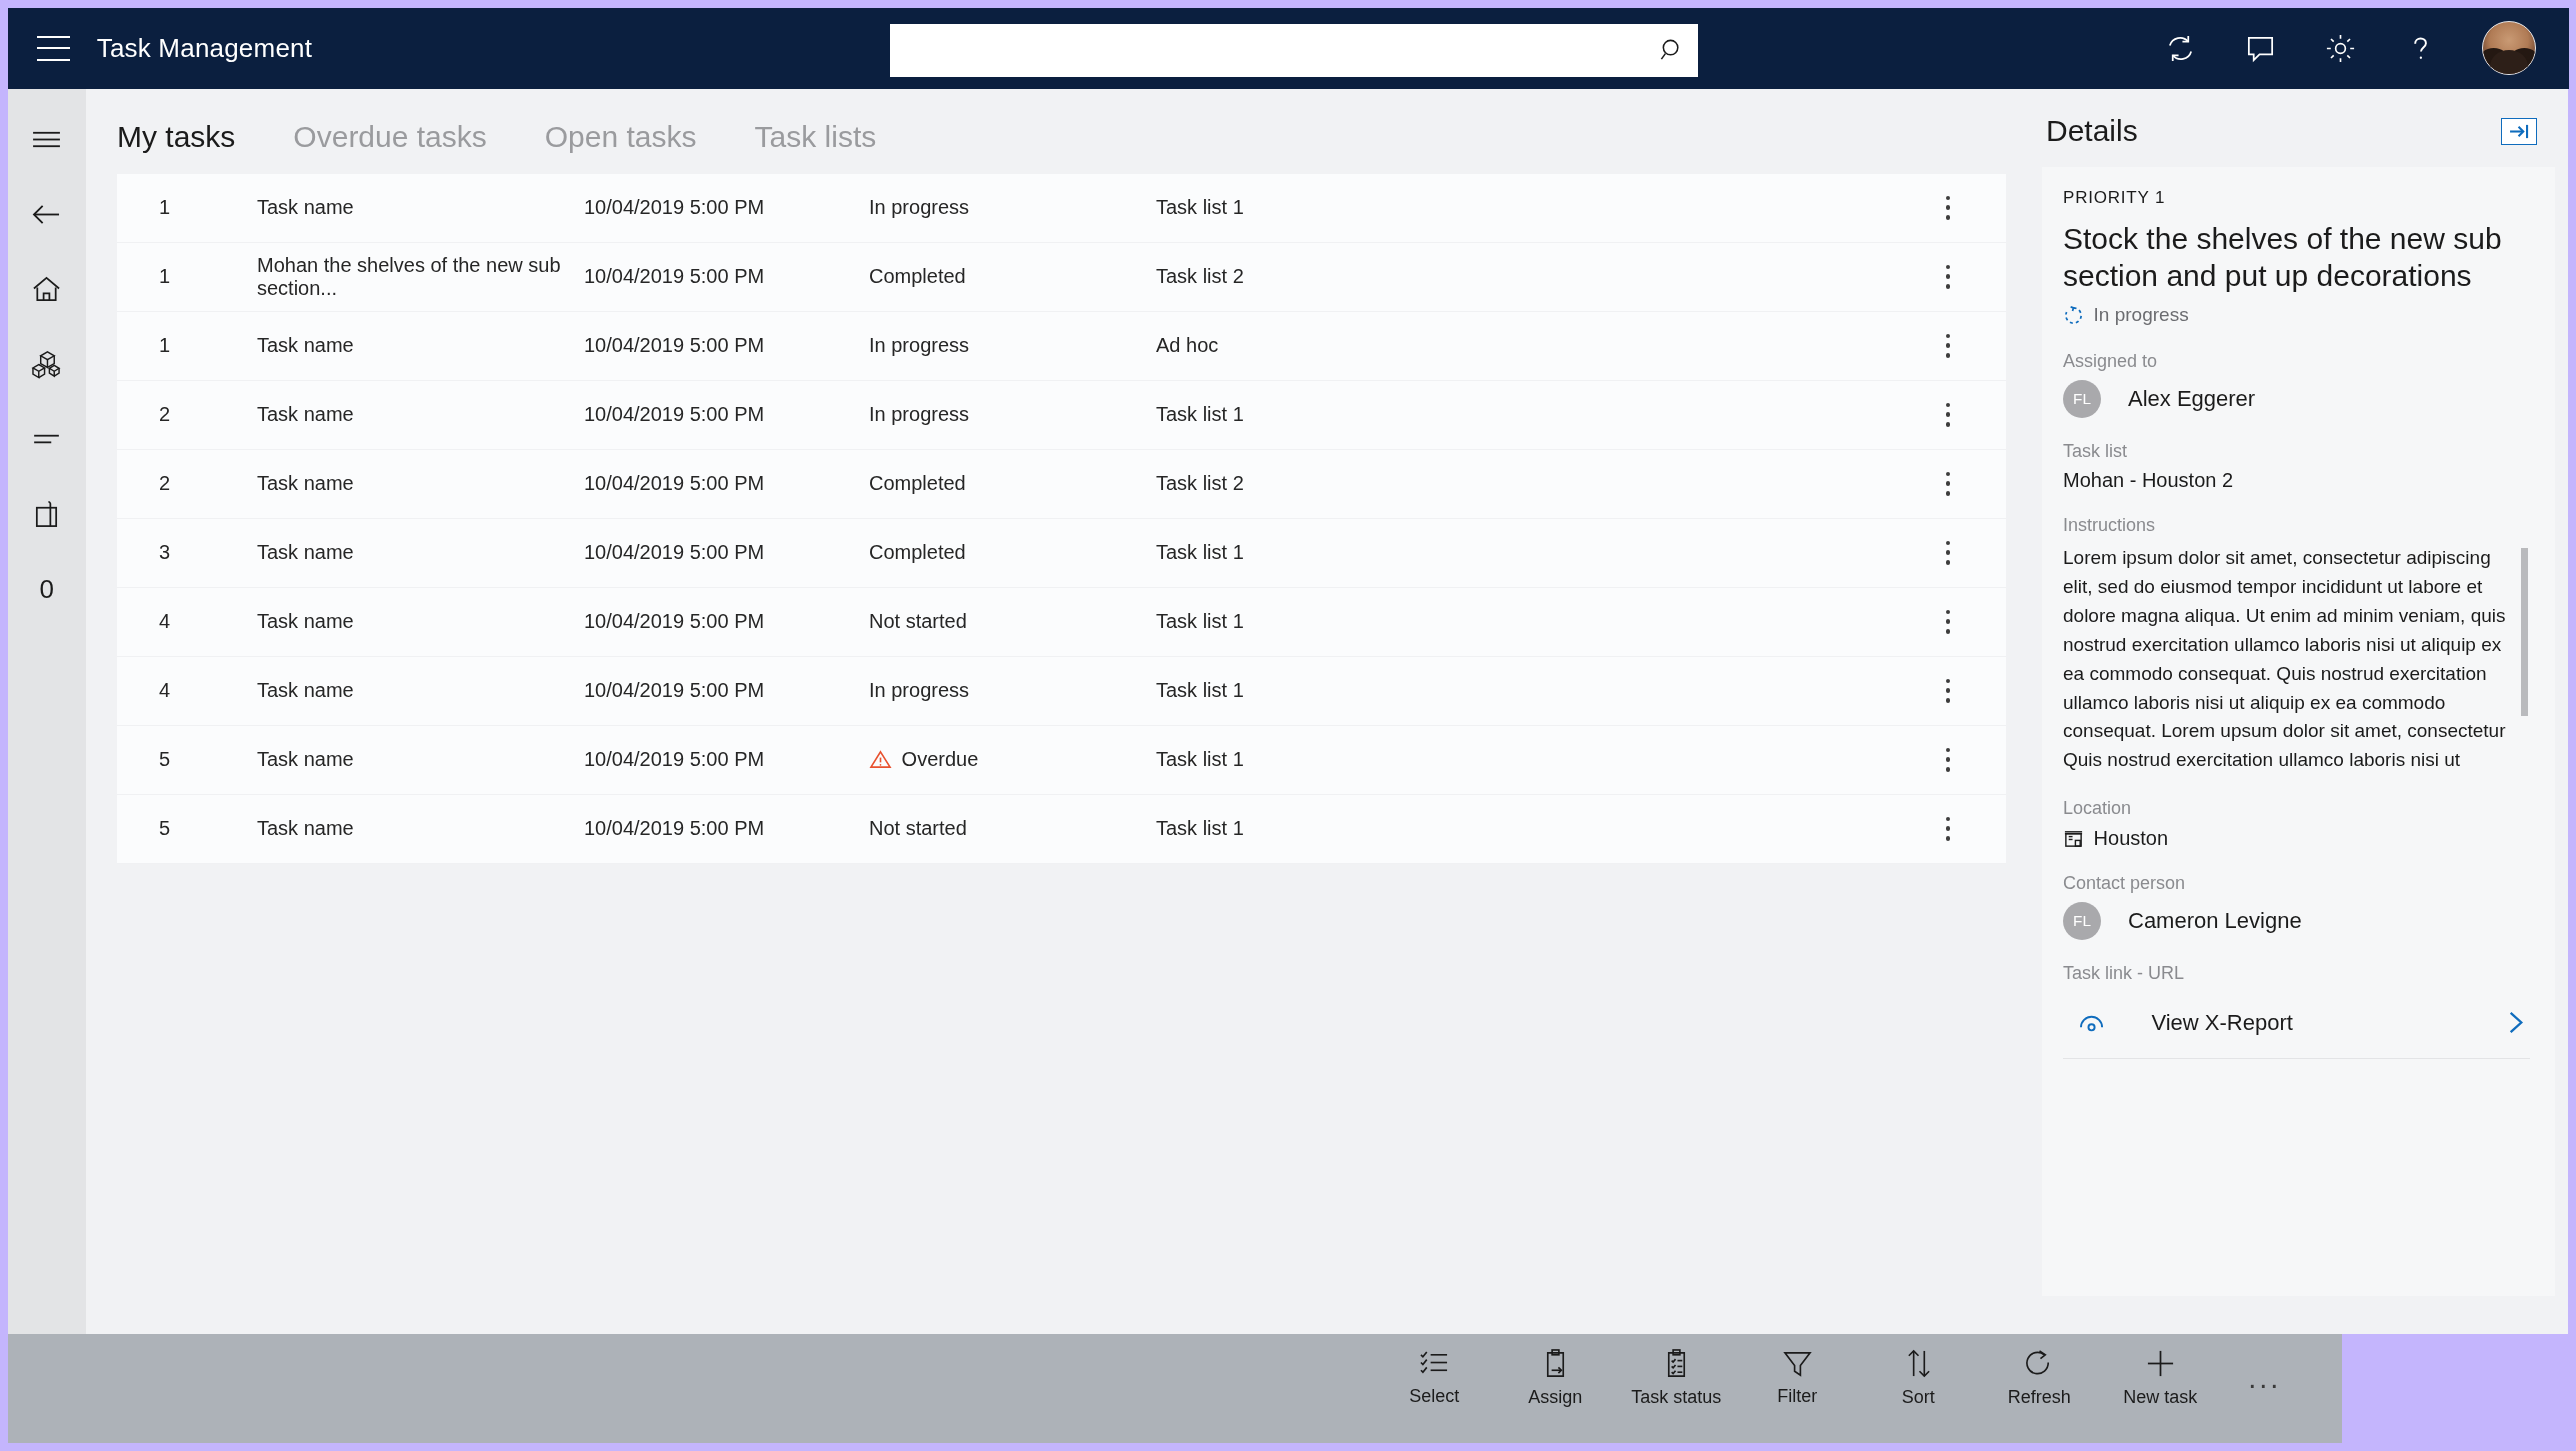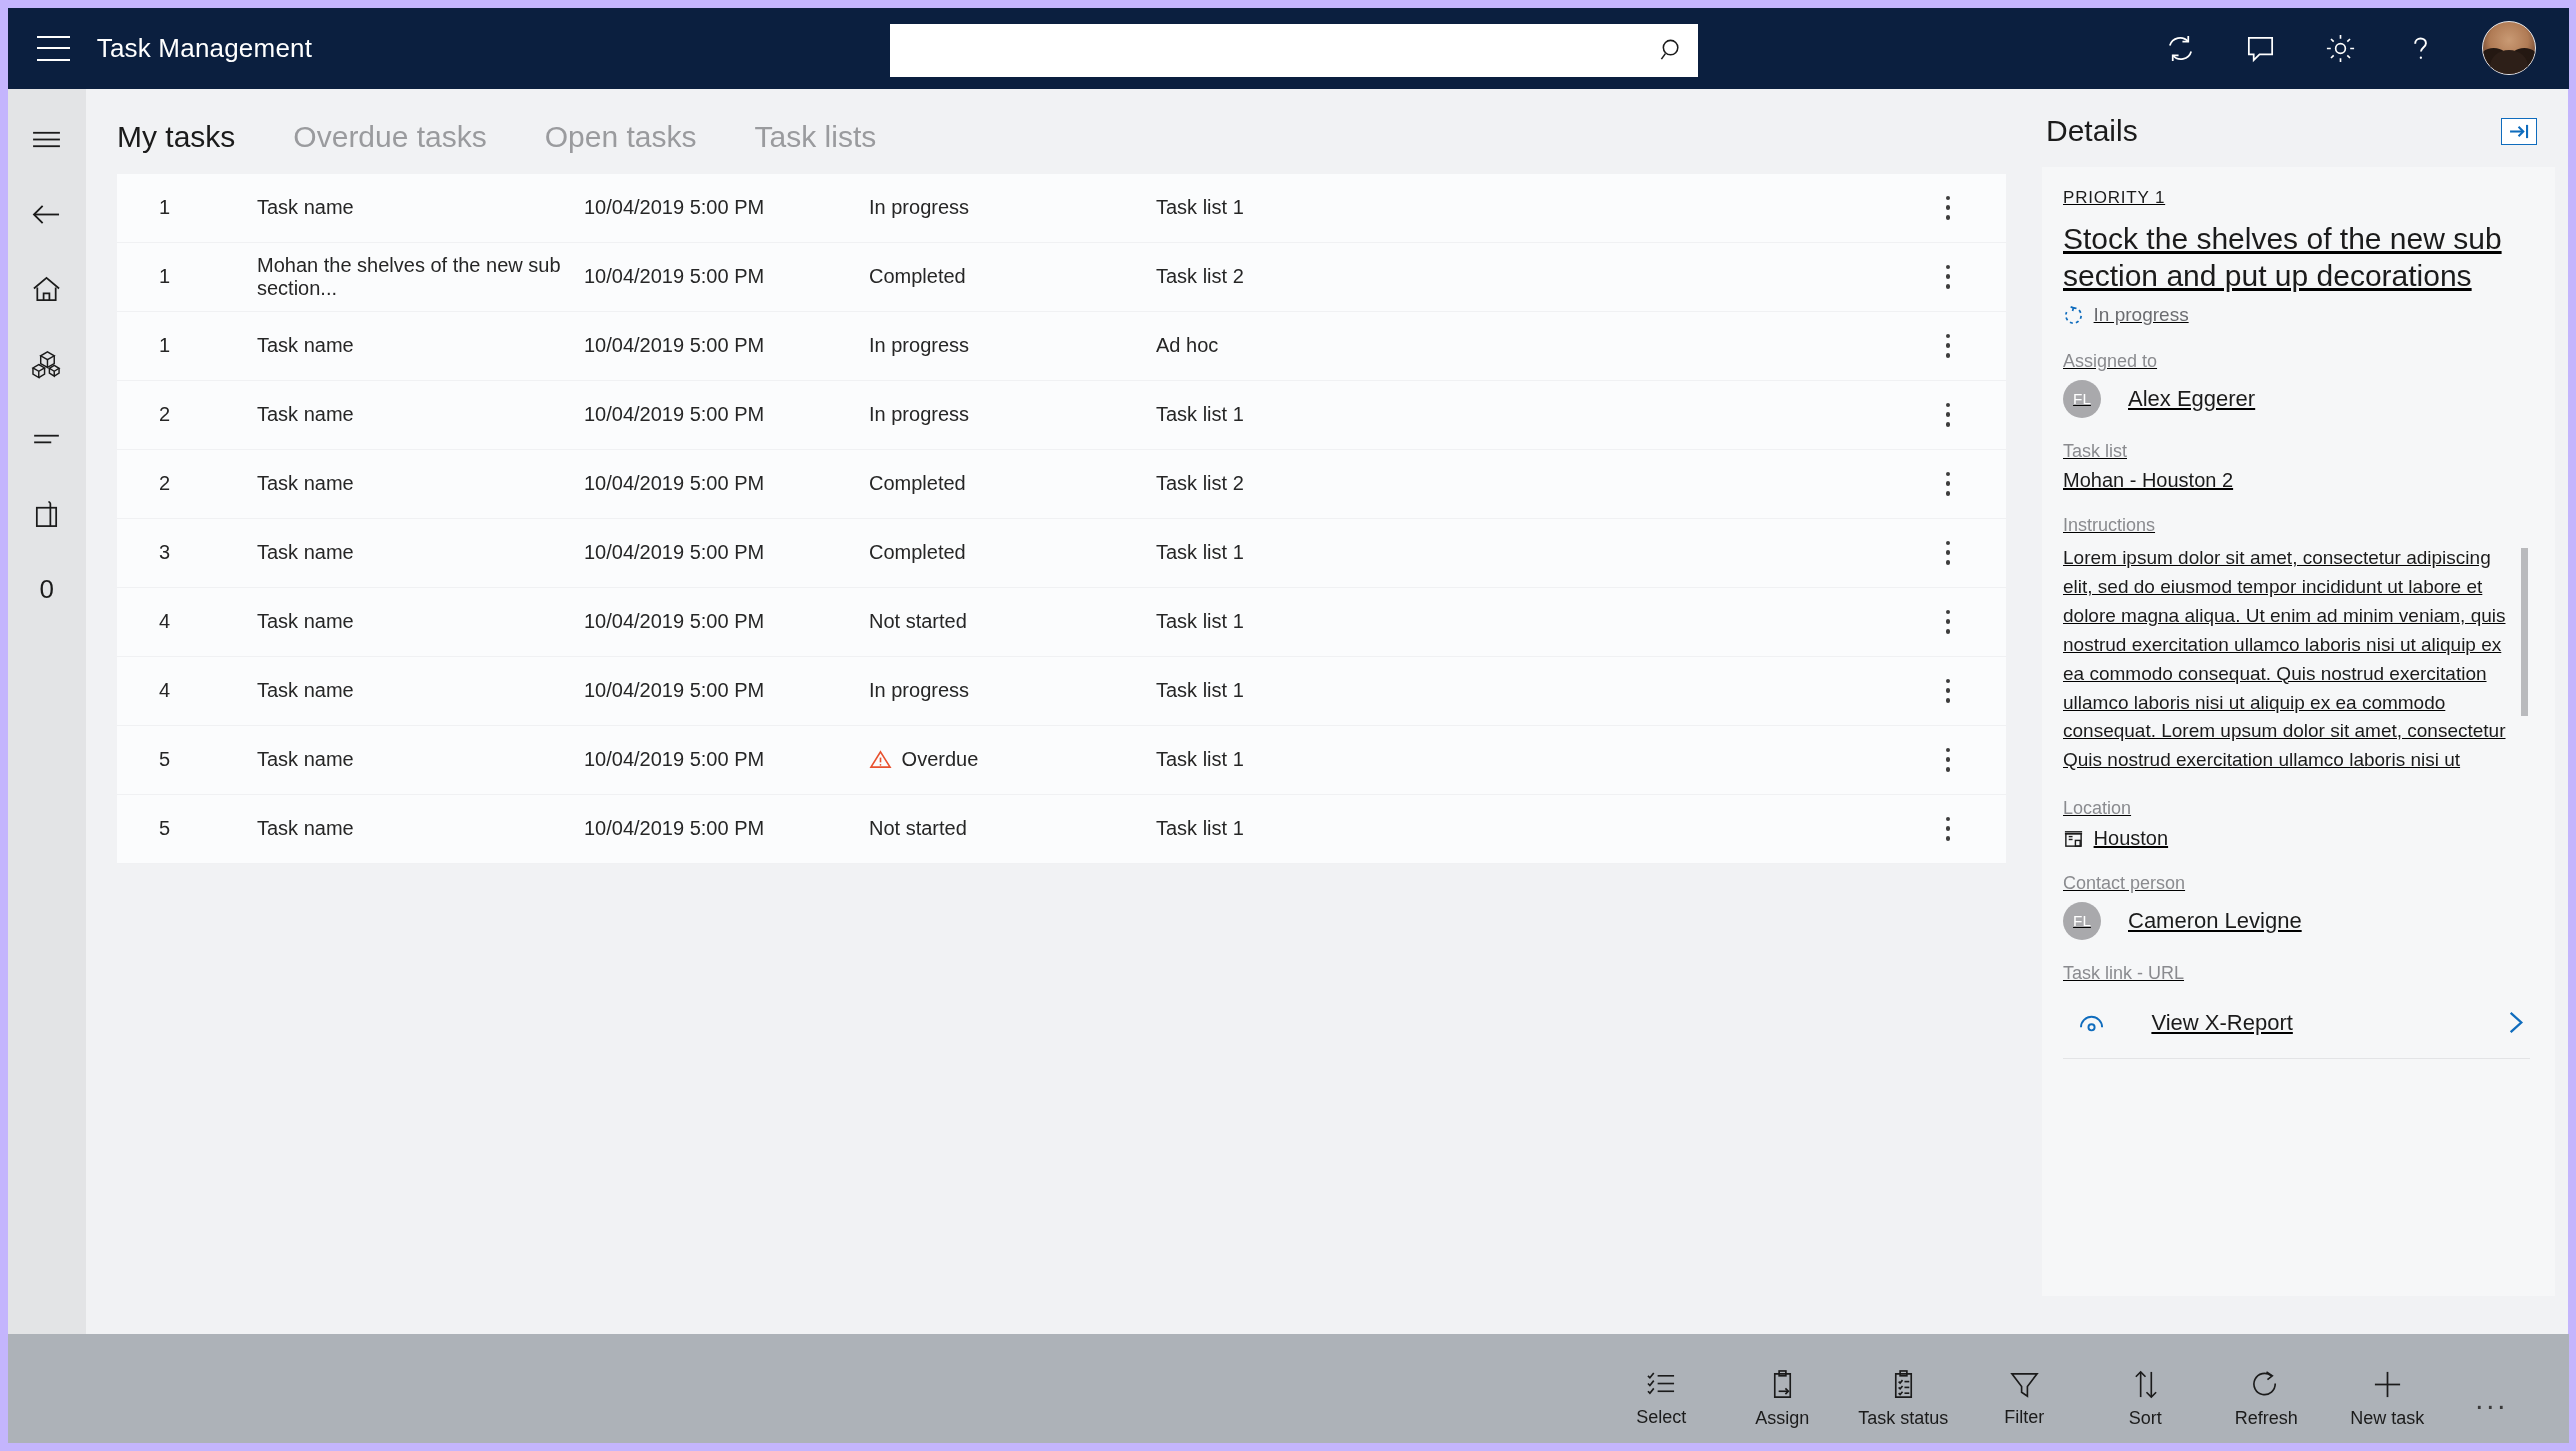--- a/index.html
+++ b/index.html
@@ -143,21 +143,20 @@
     display: flex; align-items: center; justify-content: center; cursor: pointer;
     background: #ffffff;
   }
   .details-body {
     margin: 0 13.4px 0 17px;
     background: #f6f7f8;
     height: 1129px;
     padding: 21px 25px 0 21px;
     position: relative;
     overflow: hidden;
-    text-decoration: underline;
   }
   .d-priority {
     font-size: 17px; letter-spacing: 0.8px; color: #1b1b1b; text-transform: uppercase;
     margin-bottom: 11.5px;
   }
   .d-title {
     font-size: 30px; line-height: 1.25; color: #1b1b1b; font-weight: 400;
     margin-bottom: 9.6px;
   }
   .d-status { display: flex; align-items: center; gap: 9.6px; font-size: 19px; color: #6b6c70; margin-bottom: 25px; }
@@ -184,23 +183,23 @@
     display: flex; align-items: center; gap: 42px;
     padding: 17px 0 21px 13.4px;
     border-bottom: 1px solid #e3e4e6;
     cursor: pointer;
   }
   .tasklink-label { font-size: 22px; color: #1b1b1b; flex: 1; }
 
   
   .footer {
     position: absolute; left: 7.7px; top: 1334px;
-    width: 2561px; height: 109px;
+    width: 2334px; height: 109px;
     background: #adb2b8;
-    display: flex; align-items: flex-end; justify-content: flex-end;
+    display: flex; align-items: flex-start; justify-content: flex-end;
     padding-right: 33px; gap: 0;
   }
   .fbtn {
     width: 121px; height: 88px;
     display: flex; flex-direction: column; align-items: center; justify-content: center;
     gap: 7.7px; cursor: pointer; color: #1b1b1b;
   }
   .fbtn span { font-size: 18px; color: #1b1b1b; white-space: nowrap; }
   .fmore { width: 88px; height: 88px; display:flex; align-items:center; justify-content:center; cursor:pointer; font-size: 29px; color:#3a3a3a; letter-spacing:2.9px; }
 </style>

